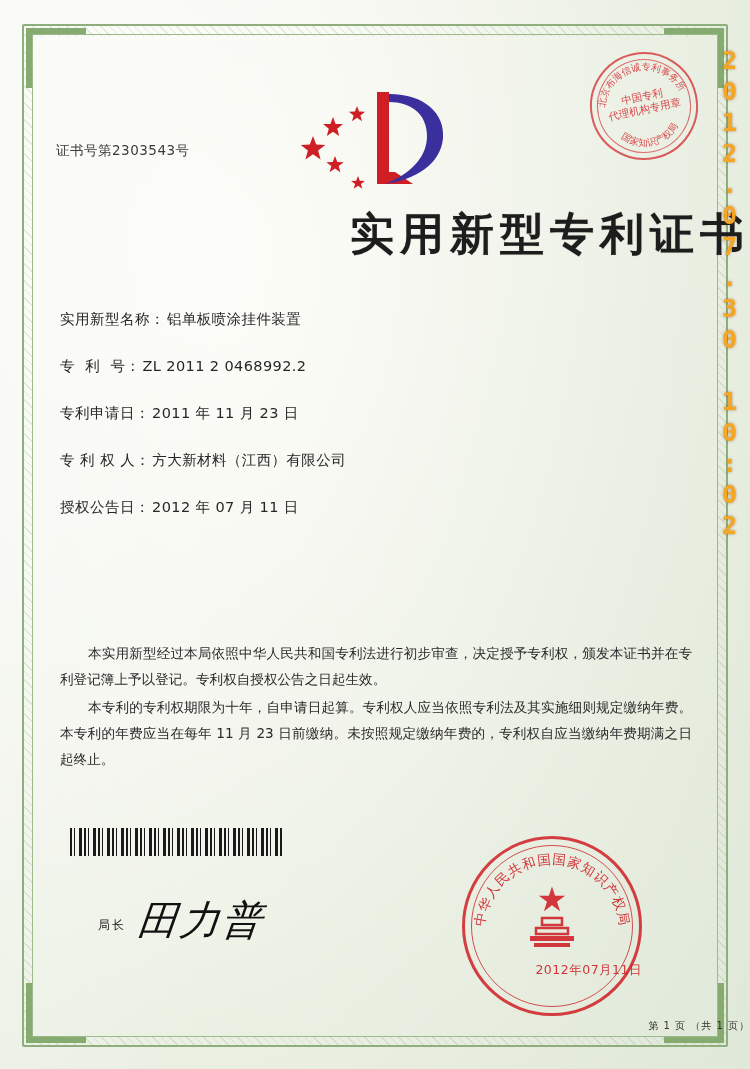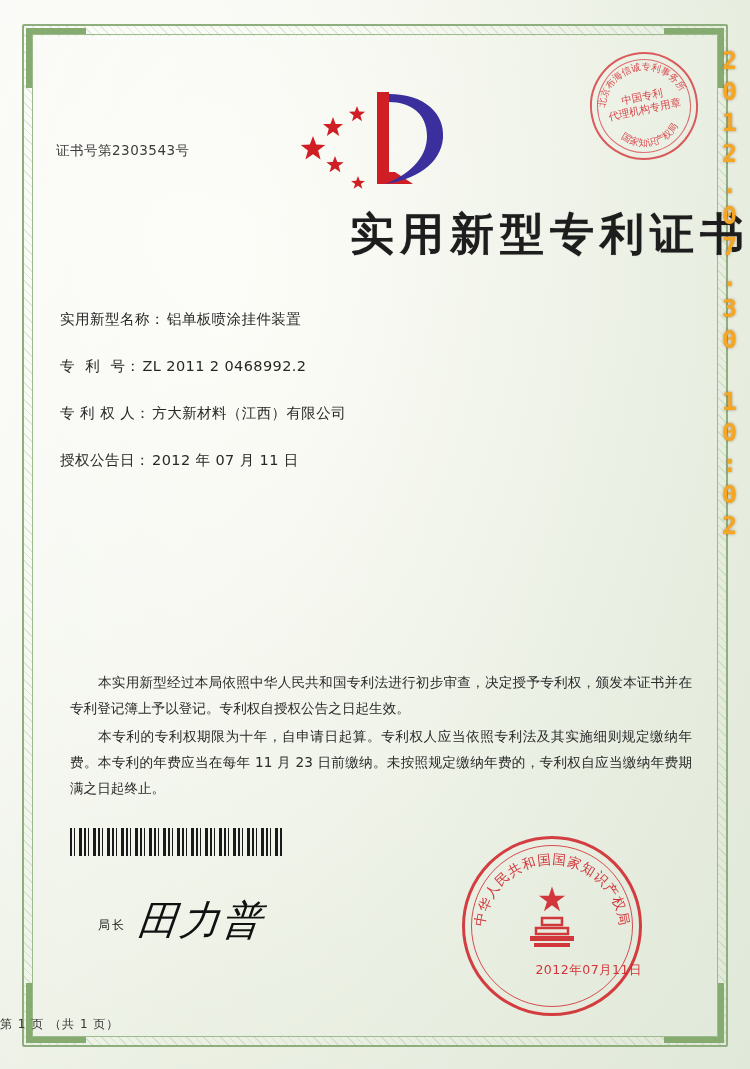--- a/index.html
+++ b/index.html
@@ -128,28 +128,27 @@
     letter-spacing: 0.5px;
   }
   .field-value {
     letter-spacing: 0.4px;
     padding-left: 2px;
   }
 
   
   .body-text {
     position: absolute;
-    left: 70px;
+    left: 60px;
     right: 58px;
     top: 640px;
     font-size: 13.6px;
     line-height: 26px;
     color: #2a2a2a;
     text-align: justify;
-    margin-top: 29px;
   }
   .body-text p {
     margin: 0 0 2px 0;
     text-indent: 28px;
   }
 
   
   .barcode {
     position: absolute;
     left: 70px;
@@ -305,22 +304,22 @@
     text-orientation: upright;
     text-shadow: 0 0 3px rgba(120,60,0,0.55);
     font-weight: bold;
   }
 
   
   .footer {
     position: absolute;
     left: 0; right: 0;
     bottom: 36px;
-    text-align: left;
-    font-size: 12px;
+    text-align: right;
+    font-size: 10px;
     color: #333;
     letter-spacing: 1px;
   }
 </style>
 </head>
 <body>
 
 <div id="certificate">
 
   <div id="paper-texture"></div>
@@ -356,20 +355,24 @@
   <div class="title">实用新型专利证书</div>
 
   <div class="fields">
     <div class="field-row">
       <span class="field-label">实用新型名称：</span>
       <span class="field-value">铝单板喷涂挂件装置</span>
     </div>
     <div class="field-row">
       <span class="field-label">专  利  号：</span>
       <span class="field-value">ZL 2011 2 0468992.2</span>
+    </div>
+    <div class="field-row">
+      <span class="field-label">专利申请日：</span>
+      <span class="field-value">2011 年 11 月 23 日</span>
     </div>
     <div class="field-row">
       <span class="field-label">专 利 权 人：</span>
       <span class="field-value">方大新材料（江西）有限公司</span>
     </div>
     <div class="field-row">
       <span class="field-label">授权公告日：</span>
       <span class="field-value">2012 年 07 月 11 日</span>
     </div>
   </div>

